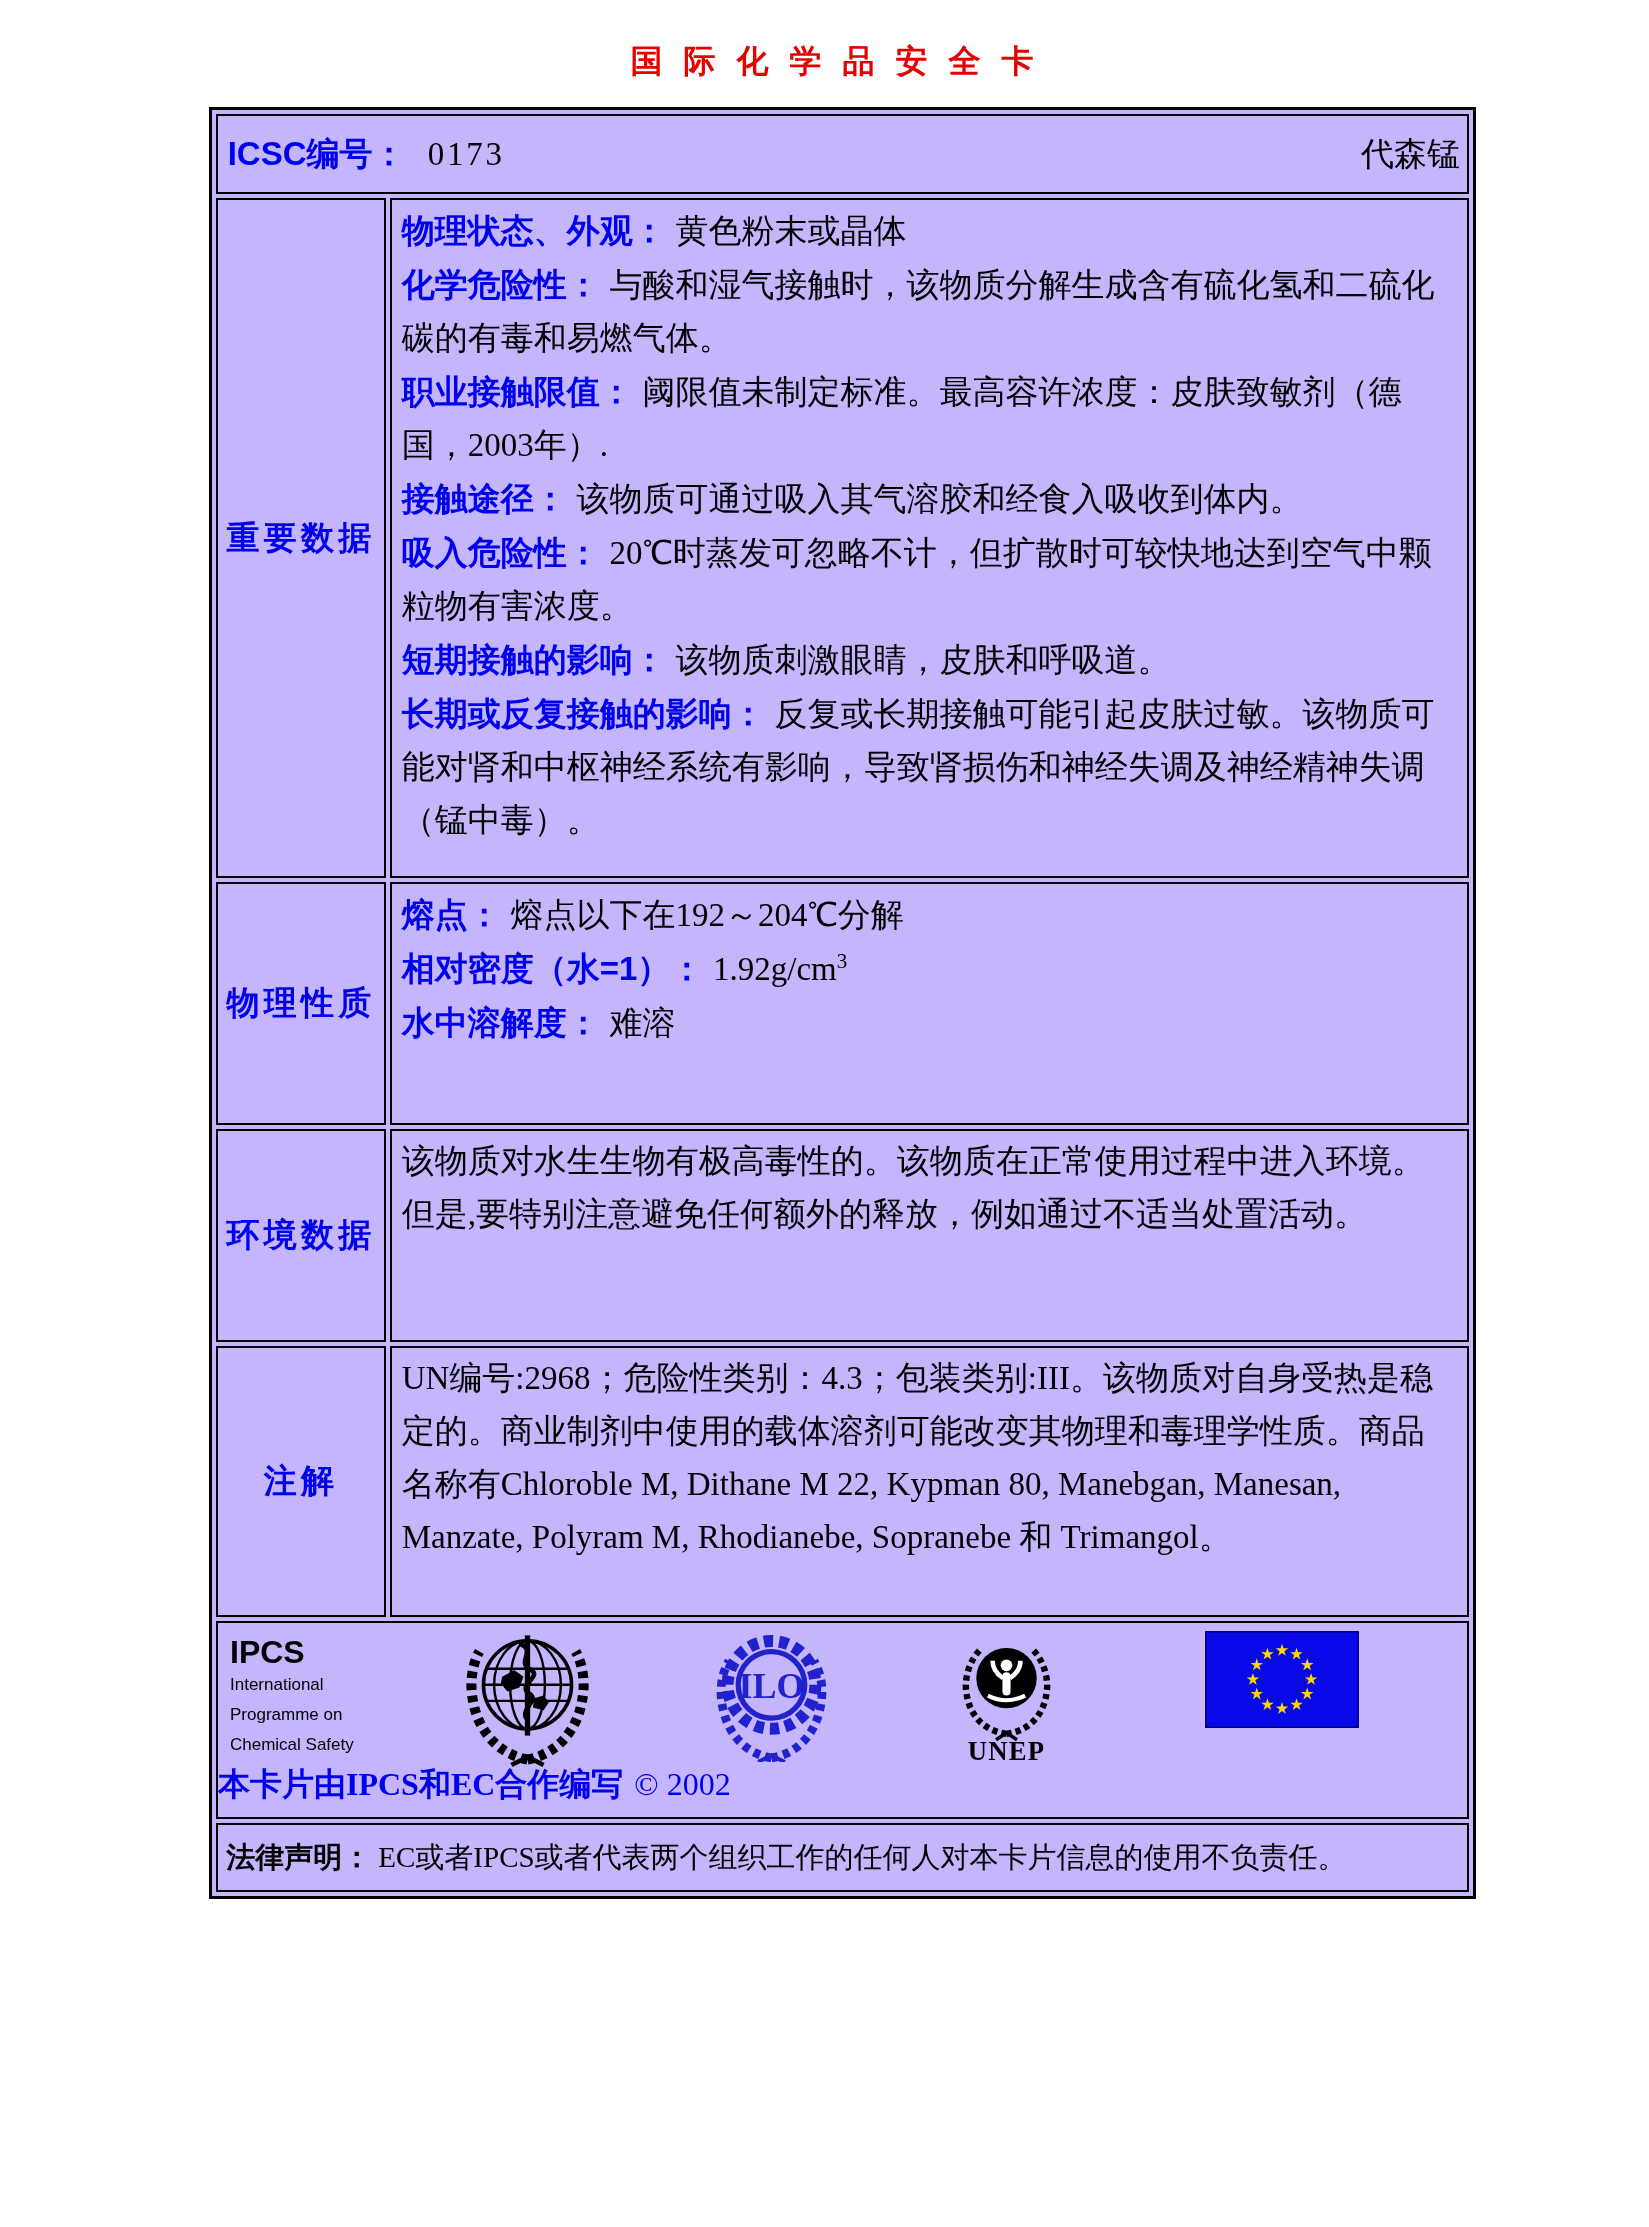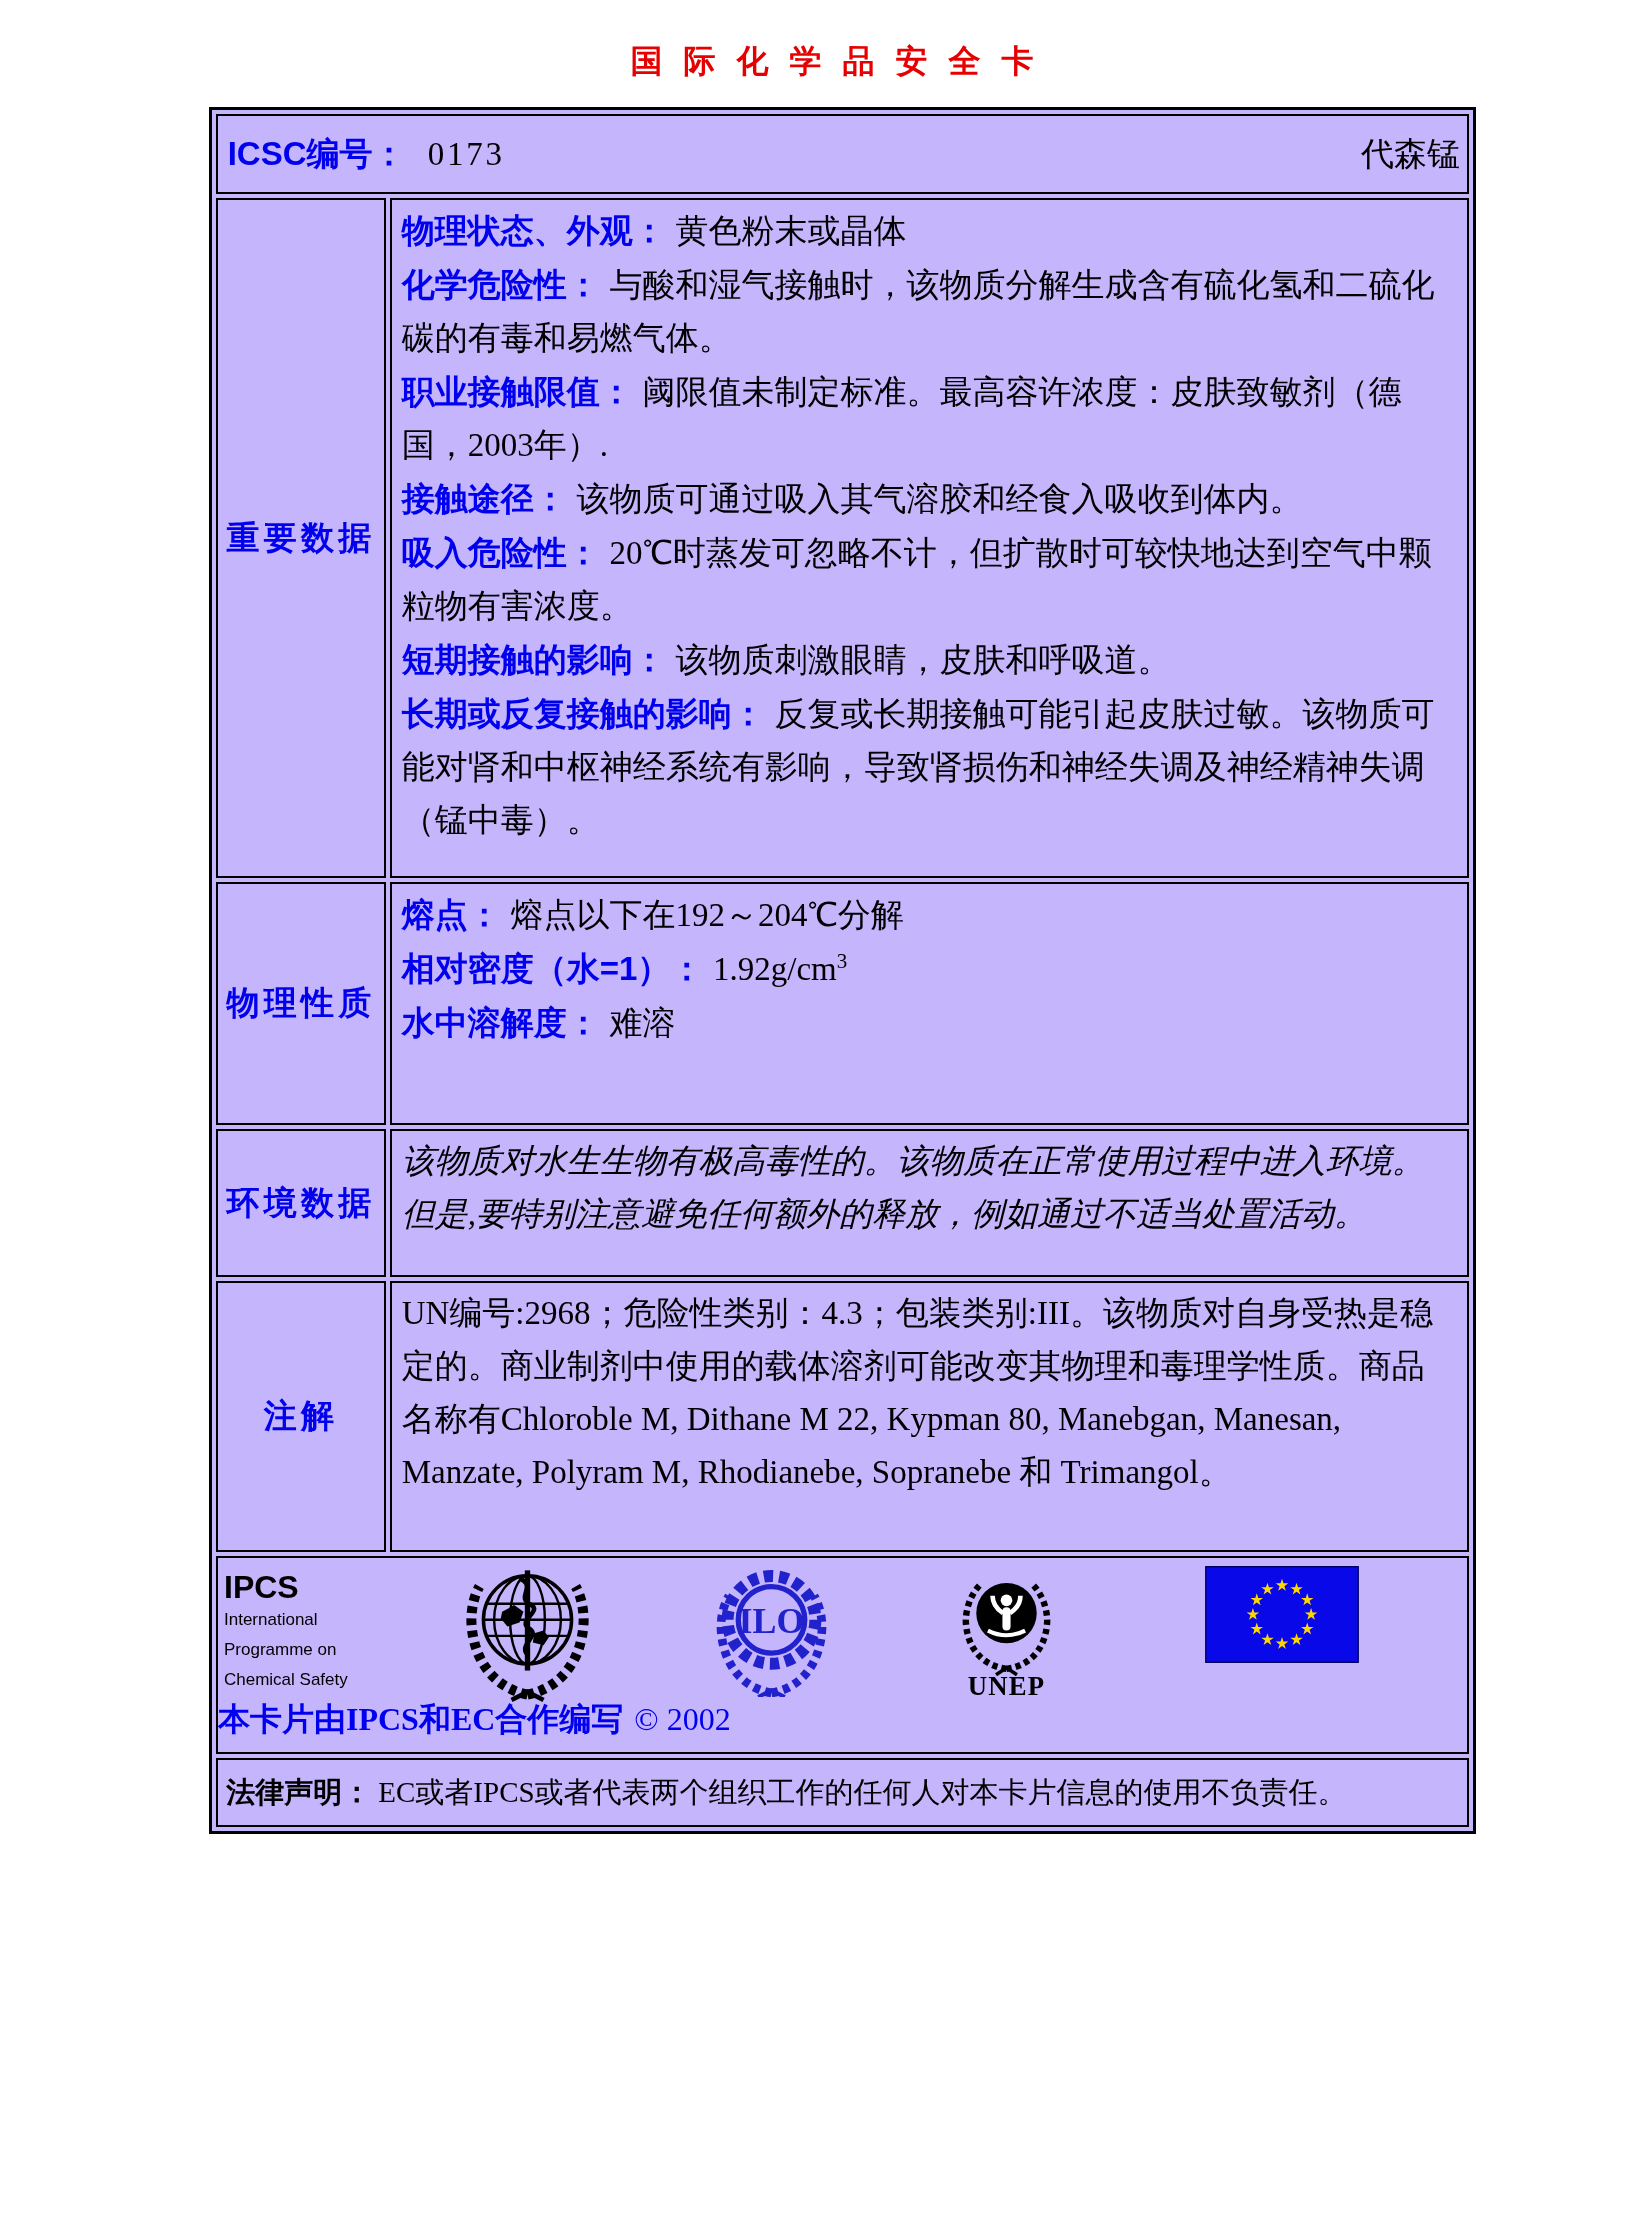--- a/index.html
+++ b/index.html
@@ -58,30 +58,30 @@
     height: 80px;
     padding: 0 7px 0 9.7px;
     vertical-align: middle;
     font-size: 33px;
   }
   .header-flex { display: flex; justify-content: space-between; align-items: center; }
   .header-left { white-space: nowrap; }
   .header-left .num { margin-left: 12.5px; letter-spacing: 2.8px; }
   .row-important .content-cell { height: 680px; }
   .row-physical  .content-cell { height: 243px; margin-top: 40px; }
-  .row-env       .content-cell { height: 148px; font-style: italic; }
+  .row-env       .content-cell { height: 213px; }
   .row-notes     .content-cell { height: 271px; }
   .row-add       .content-cell { height: 53px; line-height: 44px; }
   .logos-cell {
     height: 198px;
     position: relative;
     padding: 0;
   }
   .ipcs-block {
-    position: absolute; left: 6px; top: 11px;
+    position: absolute; left: 12px; top: 11px;
     font-family: "Liberation Sans", sans-serif;
   }
   .ipcs-acronym { font-size: 32px; font-weight: bold; line-height: 36px; }
   .ipcs-line { font-size: 17px; line-height: 30px; }
   .who-logo  { position: absolute; left: 236px;  top: 2.8px; }
   .ilo-logo  { position: absolute; left: 487px;  top: 5.6px; }
   .unep-logo { position: absolute; left: 730px; top: 4.2px; }
   .eu-flag   { position: absolute; left: 987px; top: 8.3px; }
   .logos-caption {
     position: absolute; left: 0; right: 0; top: 140px;

